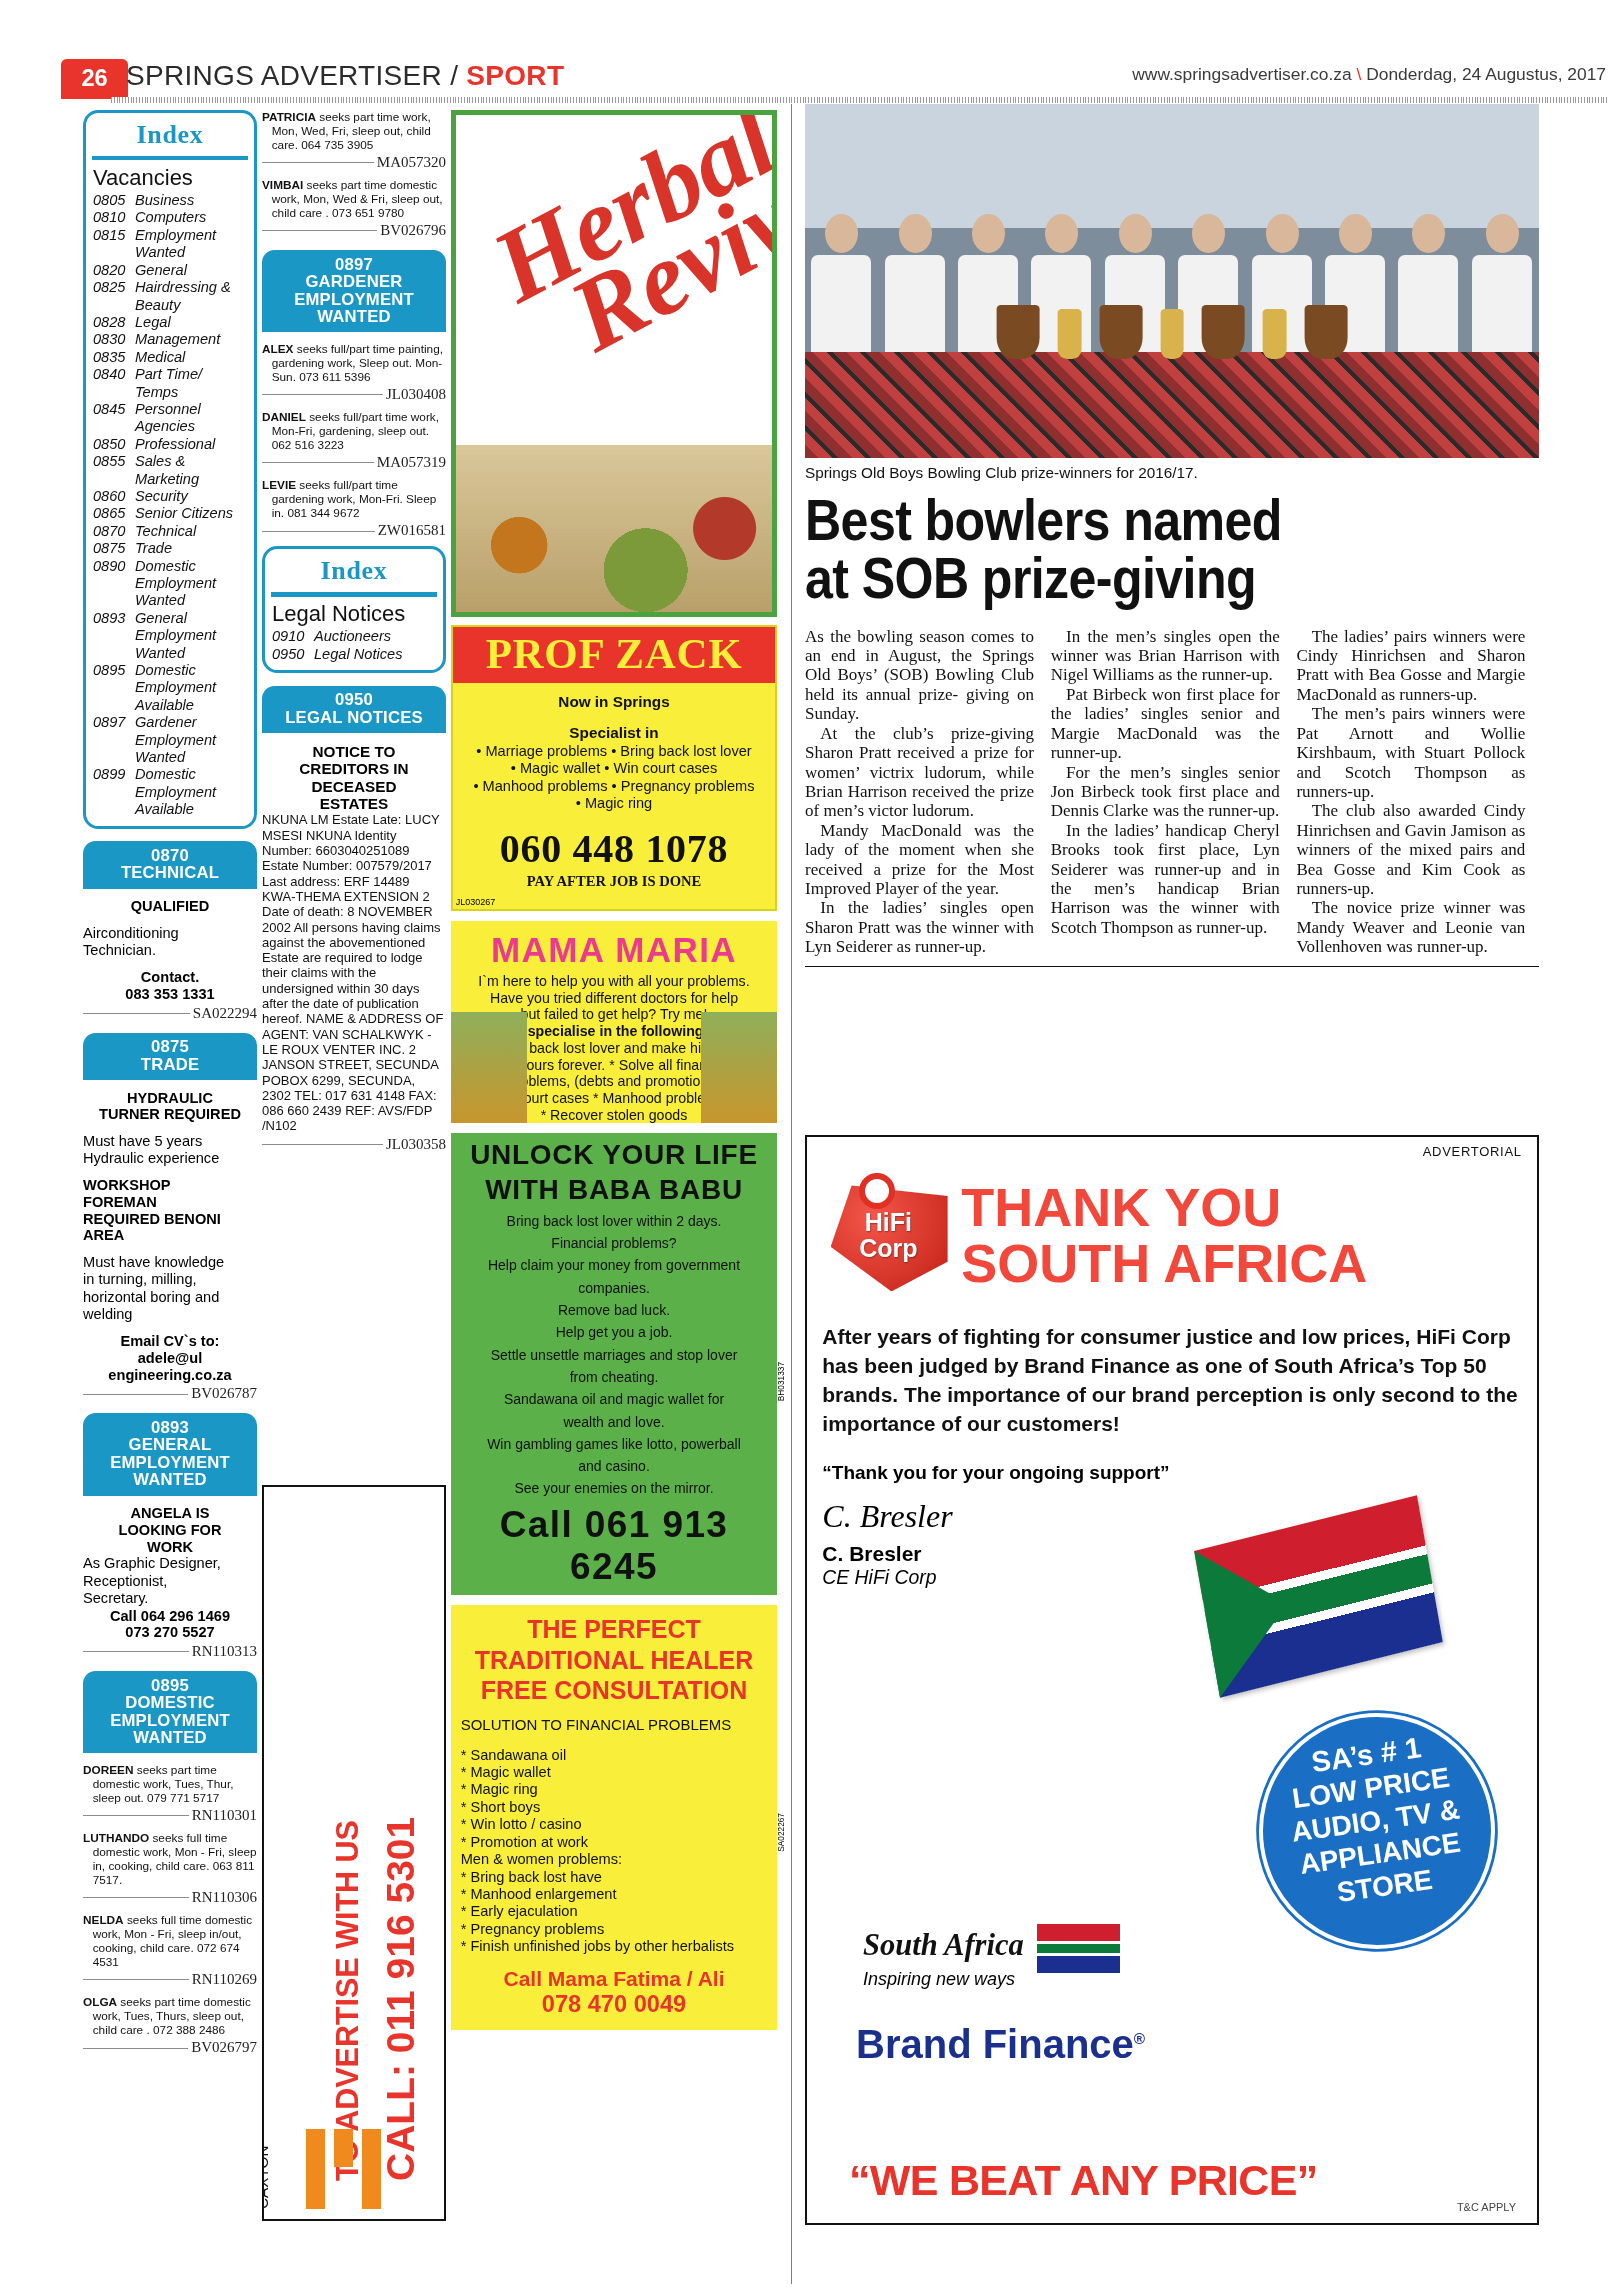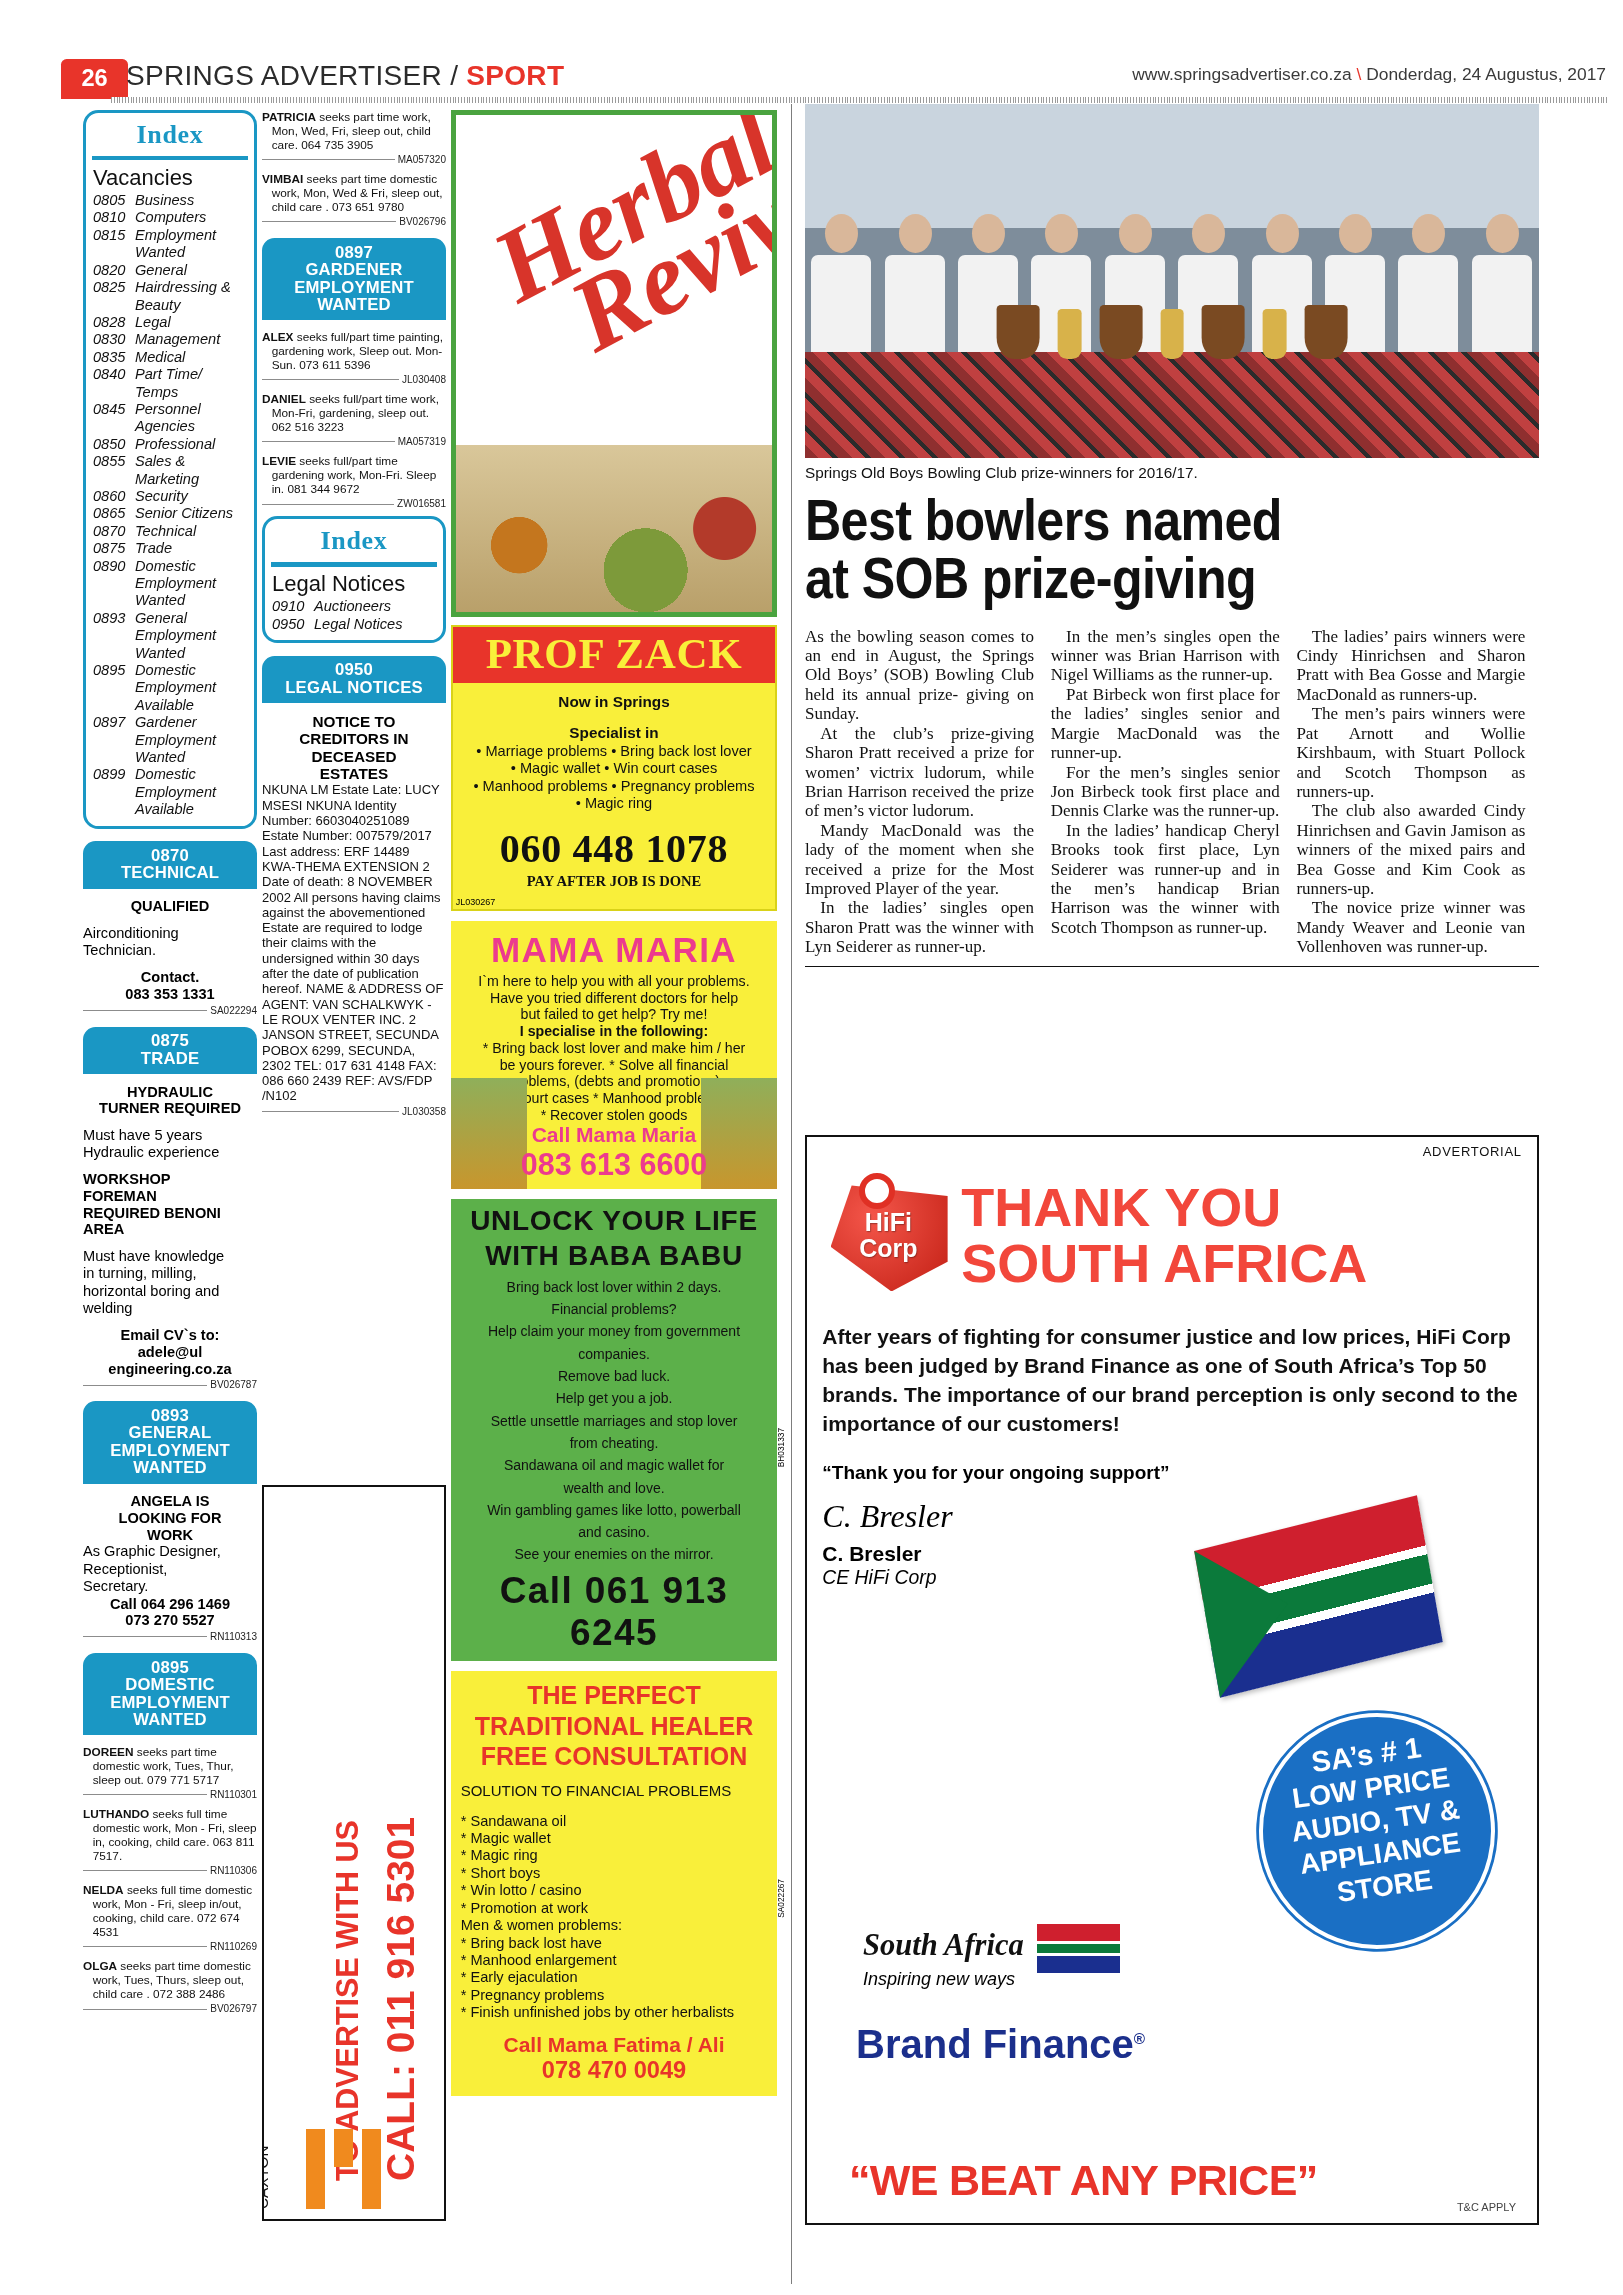--- a/index.html
+++ b/index.html
@@ -64,21 +64,21 @@
     font-family:"Liberation Sans", sans-serif;
   }
   .cat-pill .num { display:block; font-size:16.7px; }
 
   
   .ad { margin-bottom:4.2px; }
   .ad p { font-size:11.8px; line-height:14px; color:#111; text-indent:0; padding-left:9.7px; }
   .ad p.first { text-indent:-9.7px; }
   .ad b { font-weight:bold; }
   .adref {
-    display:flex; align-items:center; margin:2.1px 0 7px; font-size:10px; color:#222;
+    display:flex; align-items:center; margin:2.1px 0 7px; font-size:15px; color:#222;font-family:Liberation Serif, serif;
   }
   .adref .ln { flex:1; height:0.7px; background:#8c8c8c; margin-right:2.8px; }
 
   .big-ad { text-align:center; }
   .big-ad .hl { font-weight:bold; font-size:14.6px; line-height:16.7px; }
   .big-ad .tx { font-size:14.6px; line-height:17.4px; }
   .big-ad .lft { text-align:left; }
 
   .legal-body { font-size:13px; line-height:15.3px; color:#111; }
   .legal-head { text-align:center; font-weight:bold; font-size:15.3px; line-height:17.4px; }
@@ -662,24 +662,20 @@
         <div>* Bring back lost lover and make him / her</div>
         <div>be yours forever. * Solve all financial</div>
         <div>problems, (debts and promotions)</div>
         <div>* Court cases * Manhood problems</div>
         <div>* Recover stolen goods</div>
       </div>
     <div class="maria-bottles">
       <div class="bt l"></div>
         <div class="bt r"></div>
     </div>
-    <div class="maria-call">
-      <div class="c1x">Call Mama Maria</div>
-      <div class="c2x">083 613 6600</div>
-    </div>
     <div style="position:absolute;right:1.4px;top:208px;font-size:8.3px;transform:rotate(-90deg);transform-origin:right top;">ZW016322</div>
   </div>
 
   <div class="babu" style="position:relative">
     <div class="babu-h">UNLOCK  YOUR  LIFE</div>
     <div class="babu-h">WITH  BABA  BABU</div>
     <div id="babu-lines">
         <div class="babu-b">Bring back lost lover within 2 days.</div>
         <div class="babu-b">Financial problems?</div>
         <div class="babu-b">Help claim your money from government</div>

